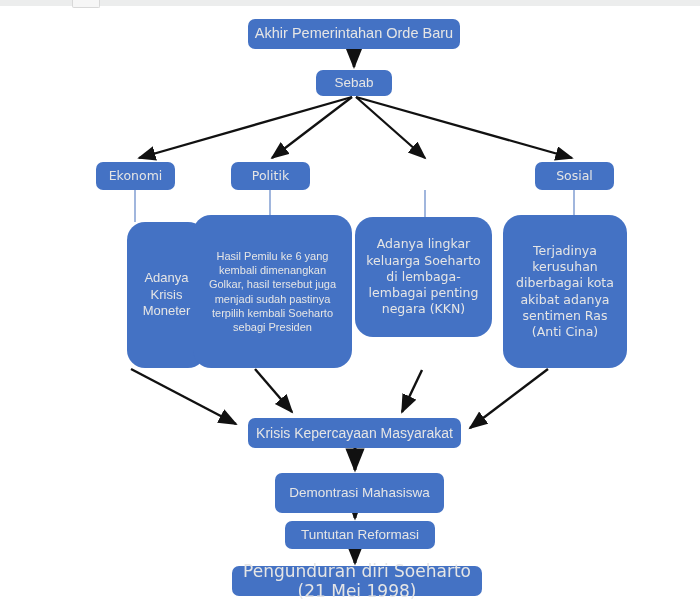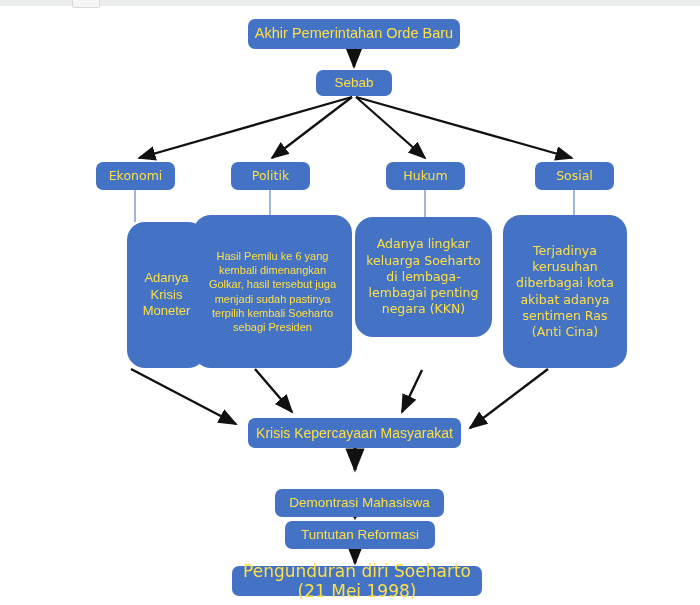--- a/index.html
+++ b/index.html
@@ -22,21 +22,21 @@
     background:#f6f6f6;border:1px solid #d8d8d8;border-top:none;
     border-radius:0 0 2px 2px;
   }
 
   
   #links{position:absolute;left:0;top:0;width:700px;height:605px;}
 
   .node{
     position:absolute;
     background:#4472C4;
-    color:#fde047;
+    color:#e5e5e5;
     border-radius:7px;
     display:flex;
     align-items:center;
     justify-content:center;
     text-align:center;
     box-sizing:border-box;
     line-height:1.18;
     z-index:2;
   }
   .node.pill{border-radius:7px;}
@@ -55,21 +55,21 @@
   .n-cat-hukum {left:386px;top:162px;width:79px;}
   .n-cat-sosial{left:535px;top:162px;width:79px;}
 
   .n-box{padding:6px 8px;}
   .n-ekonomi{left:87px;top:222px;width:79px;height:146px;font-size:13px;margin-left:40px;}
   .n-politik{left:193px;top:215px;width:159px;height:153px;font-size:11px;}
   .n-hukum  {left:355px;top:217px;width:137px;height:120px;font-size:12.5px;}
   .n-sosial {left:503px;top:215px;width:124px;height:153px;font-size:12.5px;}
 
   .n-krisis {left:248px;top:418px;width:213px;height:30px;font-size:14px;}
-  .n-demo   {left:275px;top:473px;width:169px;height:28px;font-size:13.5px;margin-top:16px;}
+  .n-demo   {left:275px;top:473px;width:169px;height:40px;font-size:13.5px;}
   .n-tuntut {left:285px;top:521px;width:150px;height:28px;font-size:13.5px;}
   .n-mundur {left:232px;top:566px;width:250px;height:30px;font-size:17px;}
 
   .clip{overflow:hidden;}
 </style>
 </head>
 <body>
 
 <div id="stage">
 
@@ -104,21 +104,20 @@
     <line x1="355" y1="501" x2="355" y2="518" stroke="#111111" stroke-width="3" marker-end="url(#ah)"></line>
     <line x1="355" y1="549" x2="355" y2="563" stroke="#111111" stroke-width="3" marker-end="url(#ah)"></line>
   </svg>
 
   <div class="node pill n-title f-a">Akhir Pemerintahan Orde Baru</div>
 
   <div class="node pill n-sebab f-a">Sebab</div>
 
   <div class="node pill n-cat n-cat-ekonomi f-b">Ekonomi</div>
   <div class="node pill n-cat n-cat-politik f-b">Politik</div>
-  <div class="node pill n-cat n-cat-hukum f-b">Hukum</div>
   <div class="node pill n-cat n-cat-sosial f-b">Sosial</div>
 
   <div class="node big n-box n-ekonomi f-a clip">Adanya Krisis Moneter</div>
   <div class="node big n-box n-politik f-a clip">Hasil Pemilu ke 6 yang  kembali dimenangkan Golkar, hasil tersebut juga menjadi sudah pastinya terpilih kembali Soeharto sebagi Presiden</div>
   <div class="node big n-box n-hukum f-b clip">Adanya lingkar keluarga Soeharto di lembaga-lembagai penting negara (KKN)</div>
   <div class="node big n-box n-sosial f-b clip">Terjadinya kerusuhan diberbagai kota akibat adanya sentimen Ras (Anti Cina)</div>
 
   <div class="node pill n-krisis f-a">Krisis Kepercayaan Masyarakat</div>
   <div class="node pill n-demo f-a">Demontrasi Mahasiswa</div>
   <div class="node pill n-tuntut f-a">Tuntutan Reformasi</div>

